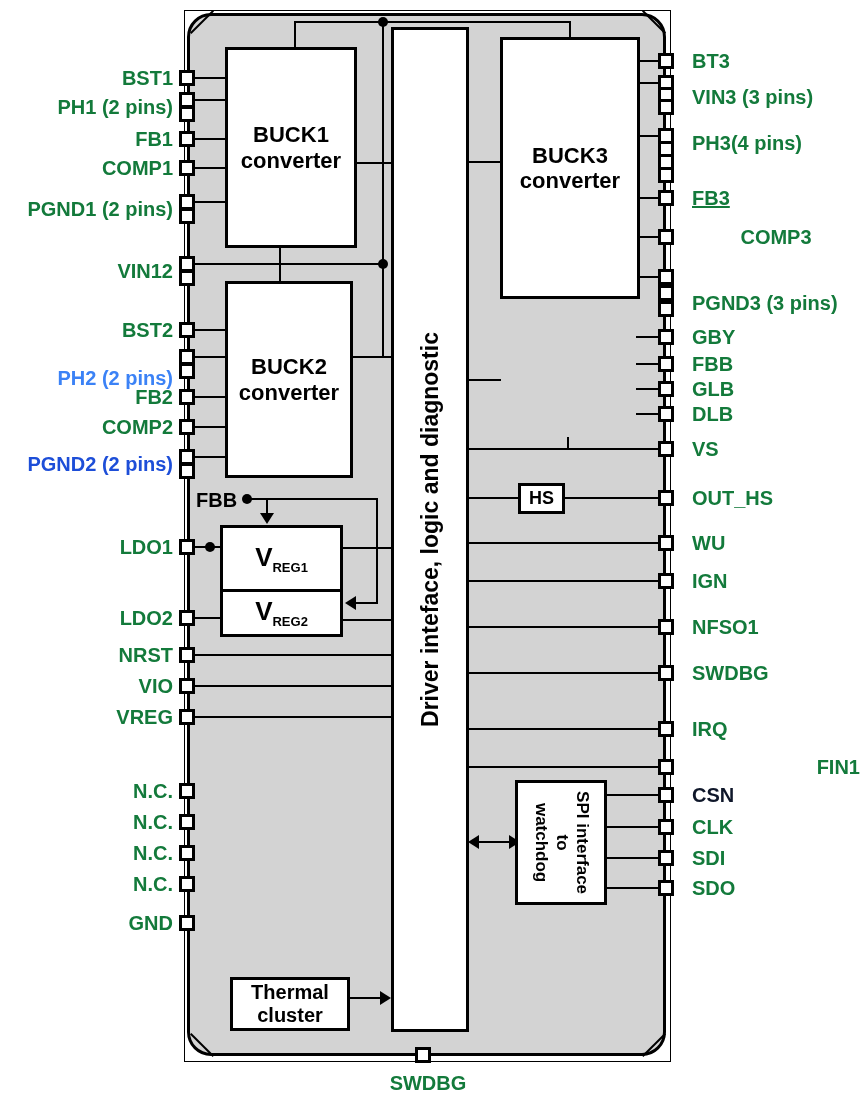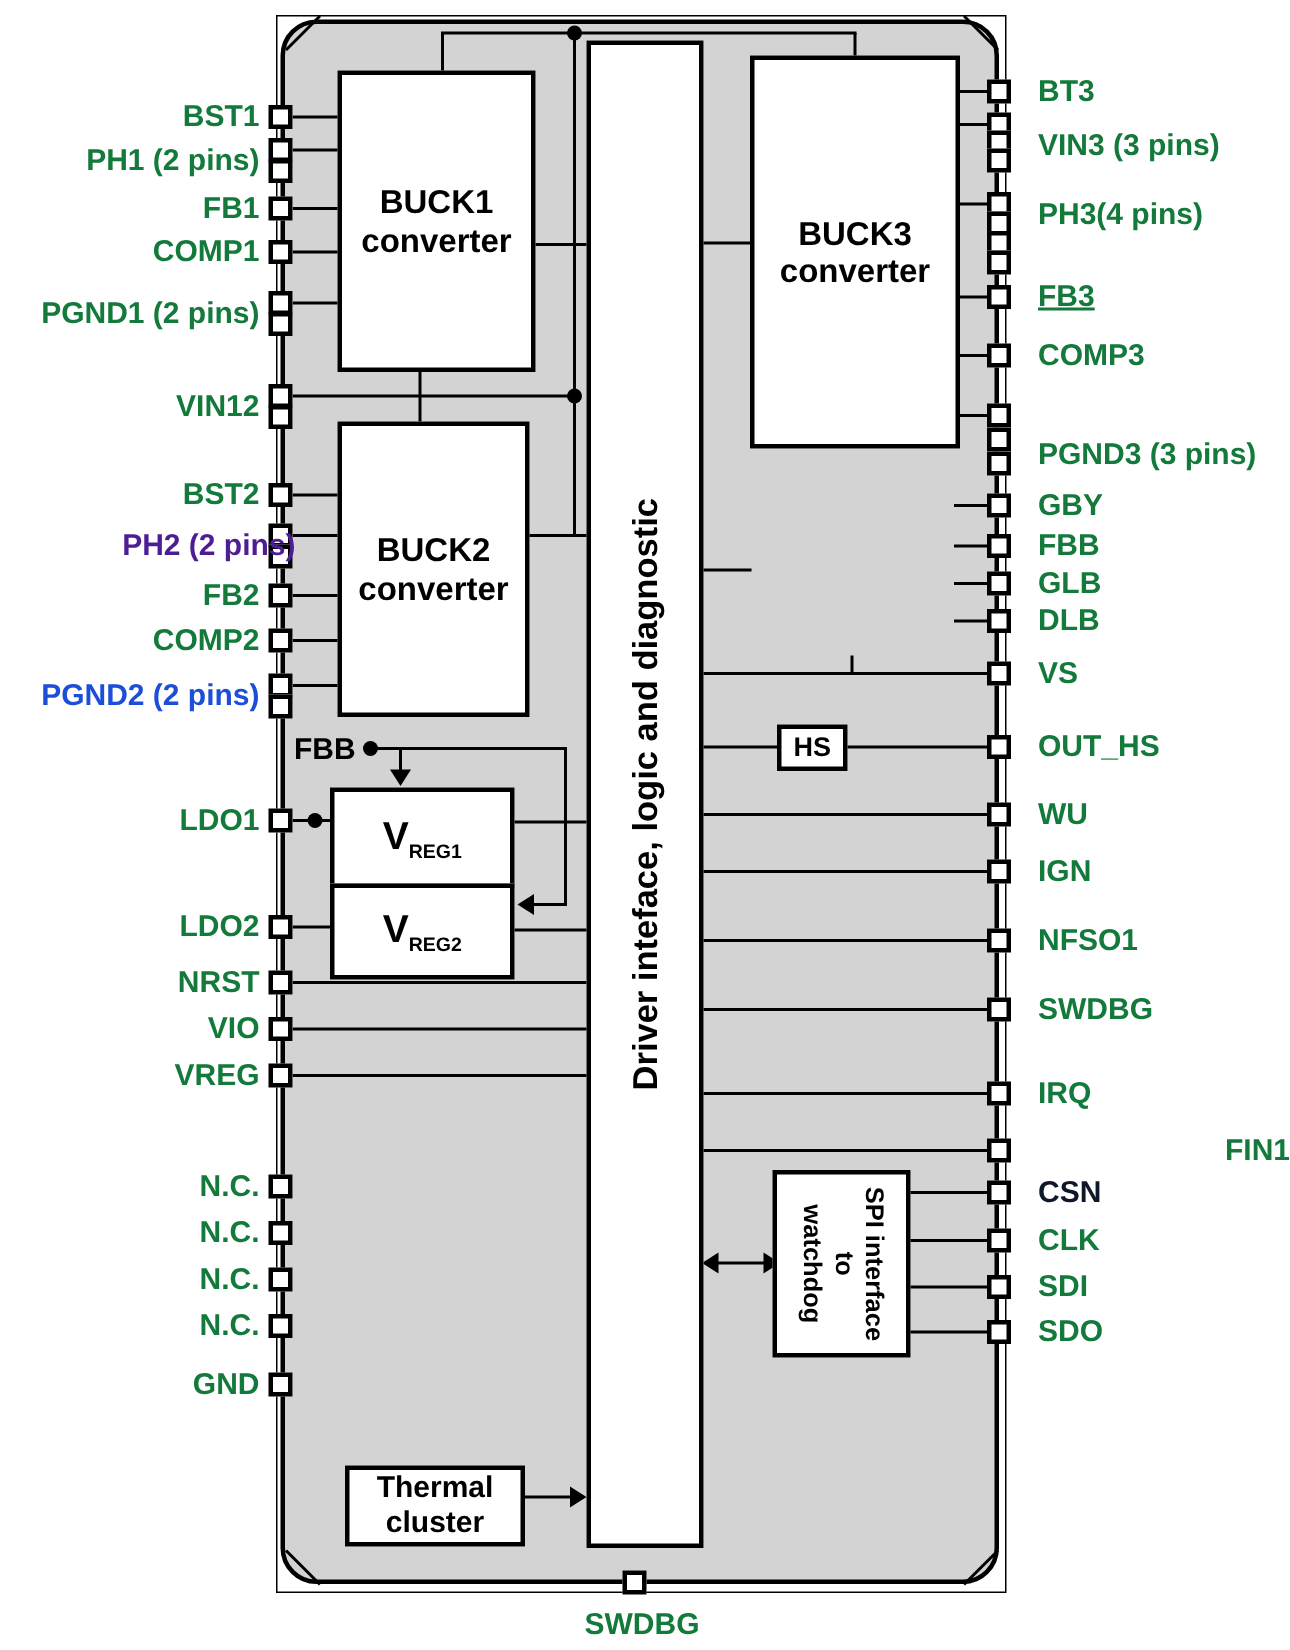--- a/index.html
+++ b/index.html
@@ -135,21 +135,21 @@
   </div>
   <div class="blk" style="left:391px;top:27px;width:78px;height:1005px;">
     <span class="vtext">Driver inteface, logic and diagnostic</span>
   </div>
   <div class="blk" style="left:518px;top:483px;width:47px;height:31px;font-size:18px;">
     <span>HS</span>
   </div>
   <div class="blk" style="left:220px;top:525px;width:123px;height:67px;">
     <span class="vregtxt"><span>V</span><sub>REG1</sub></span>
   </div>
-  <div class="blk" style="left:220px;top:589px;width:123px;height:64px;">
+  <div class="blk" style="left:220px;top:589px;width:123px;height:48px;">
     <span class="vregtxt"><span>V</span><sub>REG2</sub></span>
   </div>
   <div class="blk" style="left:515px;top:780px;width:92px;height:125px;">
     <div class="spitext"><span>SPI interface</span><br>
     <span>to</span><br>
     <span>watchdog</span></div>
   </div>
   <div class="blk" style="left:230px;top:977px;width:120px;height:54px;">
     <div class="lines" style="font-size:20px;"><span>Thermal</span><br>
     <span>cluster</span></div>
@@ -214,40 +214,40 @@
 
   <div class="pin" style="left:415px;top:1047px;"></div>
 
   <div class="lp" style="top: 68px; color: rgb(19, 122, 59);">BST1</div>
   <div class="lp" style="top: 97px; color: rgb(19, 122, 59);">PH1 (2 pins)</div>
   <div class="lp" style="top: 129px; color: rgb(19, 122, 59);">FB1</div>
   <div class="lp" style="top: 158px; color: rgb(19, 122, 59);">COMP1</div>
   <div class="lp" style="top: 199px; color: rgb(19, 122, 59);">PGND1 (2 pins)</div>
   <div class="lp" style="top: 261px; color: rgb(19, 122, 59);">VIN12</div>
   <div class="lp" style="top: 320px; color: rgb(19, 122, 59);">BST2</div>
-  <div class="lp" style="top: 354px; color: #4c1d95; margin-left: 24px;">PH2 (2 pins)</div>
+  <div class="lp" style="top: 368px; color: #3b82f6;">PH2 (2 pins)</div>
   <div class="lp" style="top: 387px; color: rgb(19, 122, 59);">FB2</div>
   <div class="lp" style="top: 417px; color: rgb(19, 122, 59);">COMP2</div>
   <div class="lp" style="top: 454px; color: #1d4ed8;">PGND2 (2 pins)</div>
   <div class="lp" style="top: 537px; color: rgb(19, 122, 59);">LDO1</div>
   <div class="lp" style="top: 608px; color: rgb(19, 122, 59);">LDO2</div>
   <div class="lp" style="top: 645px; color: rgb(19, 122, 59);">NRST</div>
   <div class="lp" style="top: 676px; color: rgb(19, 122, 59);">VIO</div>
   <div class="lp" style="top: 707px; color: rgb(19, 122, 59);">VREG</div>
   <div class="lp" style="top: 781px; color: rgb(19, 122, 59);">N.C.</div>
   <div class="lp" style="top: 812px; color: rgb(19, 122, 59);">N.C.</div>
   <div class="lp" style="top: 843px; color: rgb(19, 122, 59);">N.C.</div>
   <div class="lp" style="top: 874px; color: rgb(19, 122, 59);">N.C.</div>
   <div class="lp" style="top: 913px; color: rgb(19, 122, 59);">GND</div>
 
   <div class="rp" style="top: 51px; color: rgb(19, 122, 59);">BT3</div>
   <div class="rp" style="top: 87px; color: rgb(19, 122, 59);">VIN3 (3 pins)</div>
   <div class="rp" style="top: 133px; color: rgb(19, 122, 59);">PH3(4 pins)</div>
   <div class="rp" style="top: 188px; color: rgb(19, 122, 59); text-decoration: underline;">FB3</div>
-  <div class="rp" style="top: 227px; color: rgb(19, 122, 59);">COMP3</div>
+  <div class="rp" style="top: 227px; color: rgb(19, 122, 59); text-align: center;">COMP3</div>
   <div class="rp" style="top: 293px; color: rgb(19, 122, 59);">PGND3 (3 pins)</div>
   <div class="rp" style="top: 327px; color: rgb(19, 122, 59);">GBY</div>
   <div class="rp" style="top: 354px; color: rgb(19, 122, 59);">FBB</div>
   <div class="rp" style="top: 379px; color: rgb(19, 122, 59);">GLB</div>
   <div class="rp" style="top: 404px; color: rgb(19, 122, 59);">DLB</div>
   <div class="rp" style="top: 439px; color: rgb(19, 122, 59);">VS</div>
   <div class="rp" style="top: 488px; color: rgb(19, 122, 59);">OUT_HS</div>
   <div class="rp" style="top: 533px; color: rgb(19, 122, 59);">WU</div>
   <div class="rp" style="top: 571px; color: rgb(19, 122, 59);">IGN</div>
   <div class="rp" style="top: 617px; color: rgb(19, 122, 59);">NFSO1</div>

